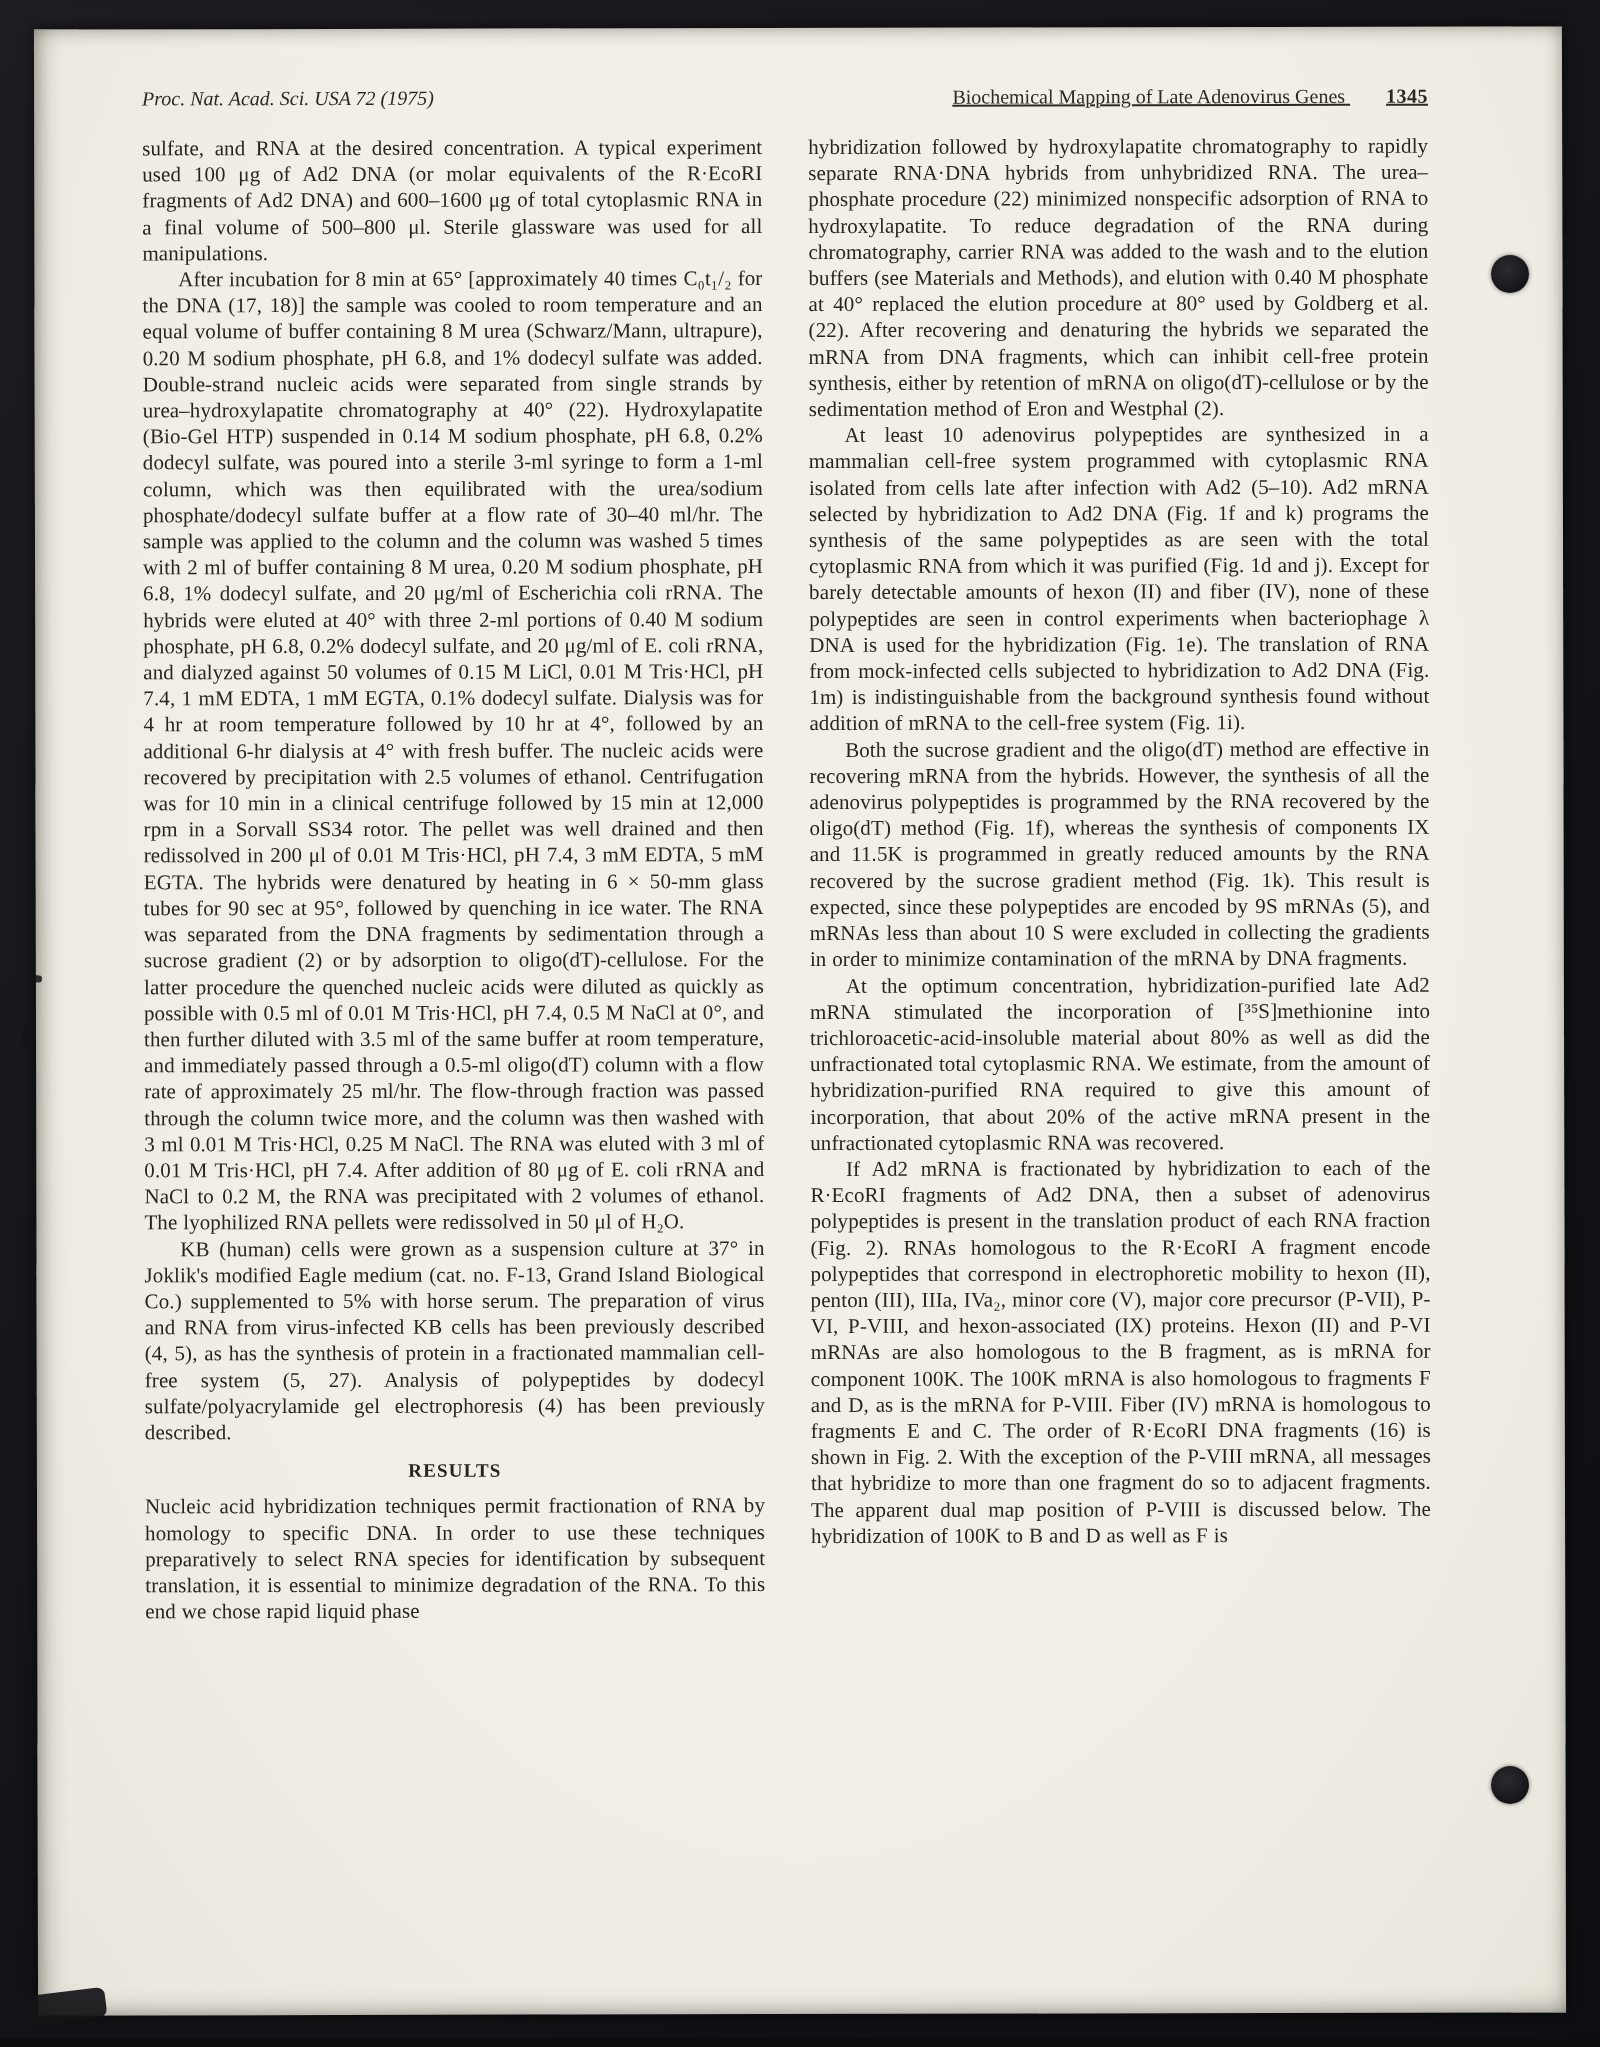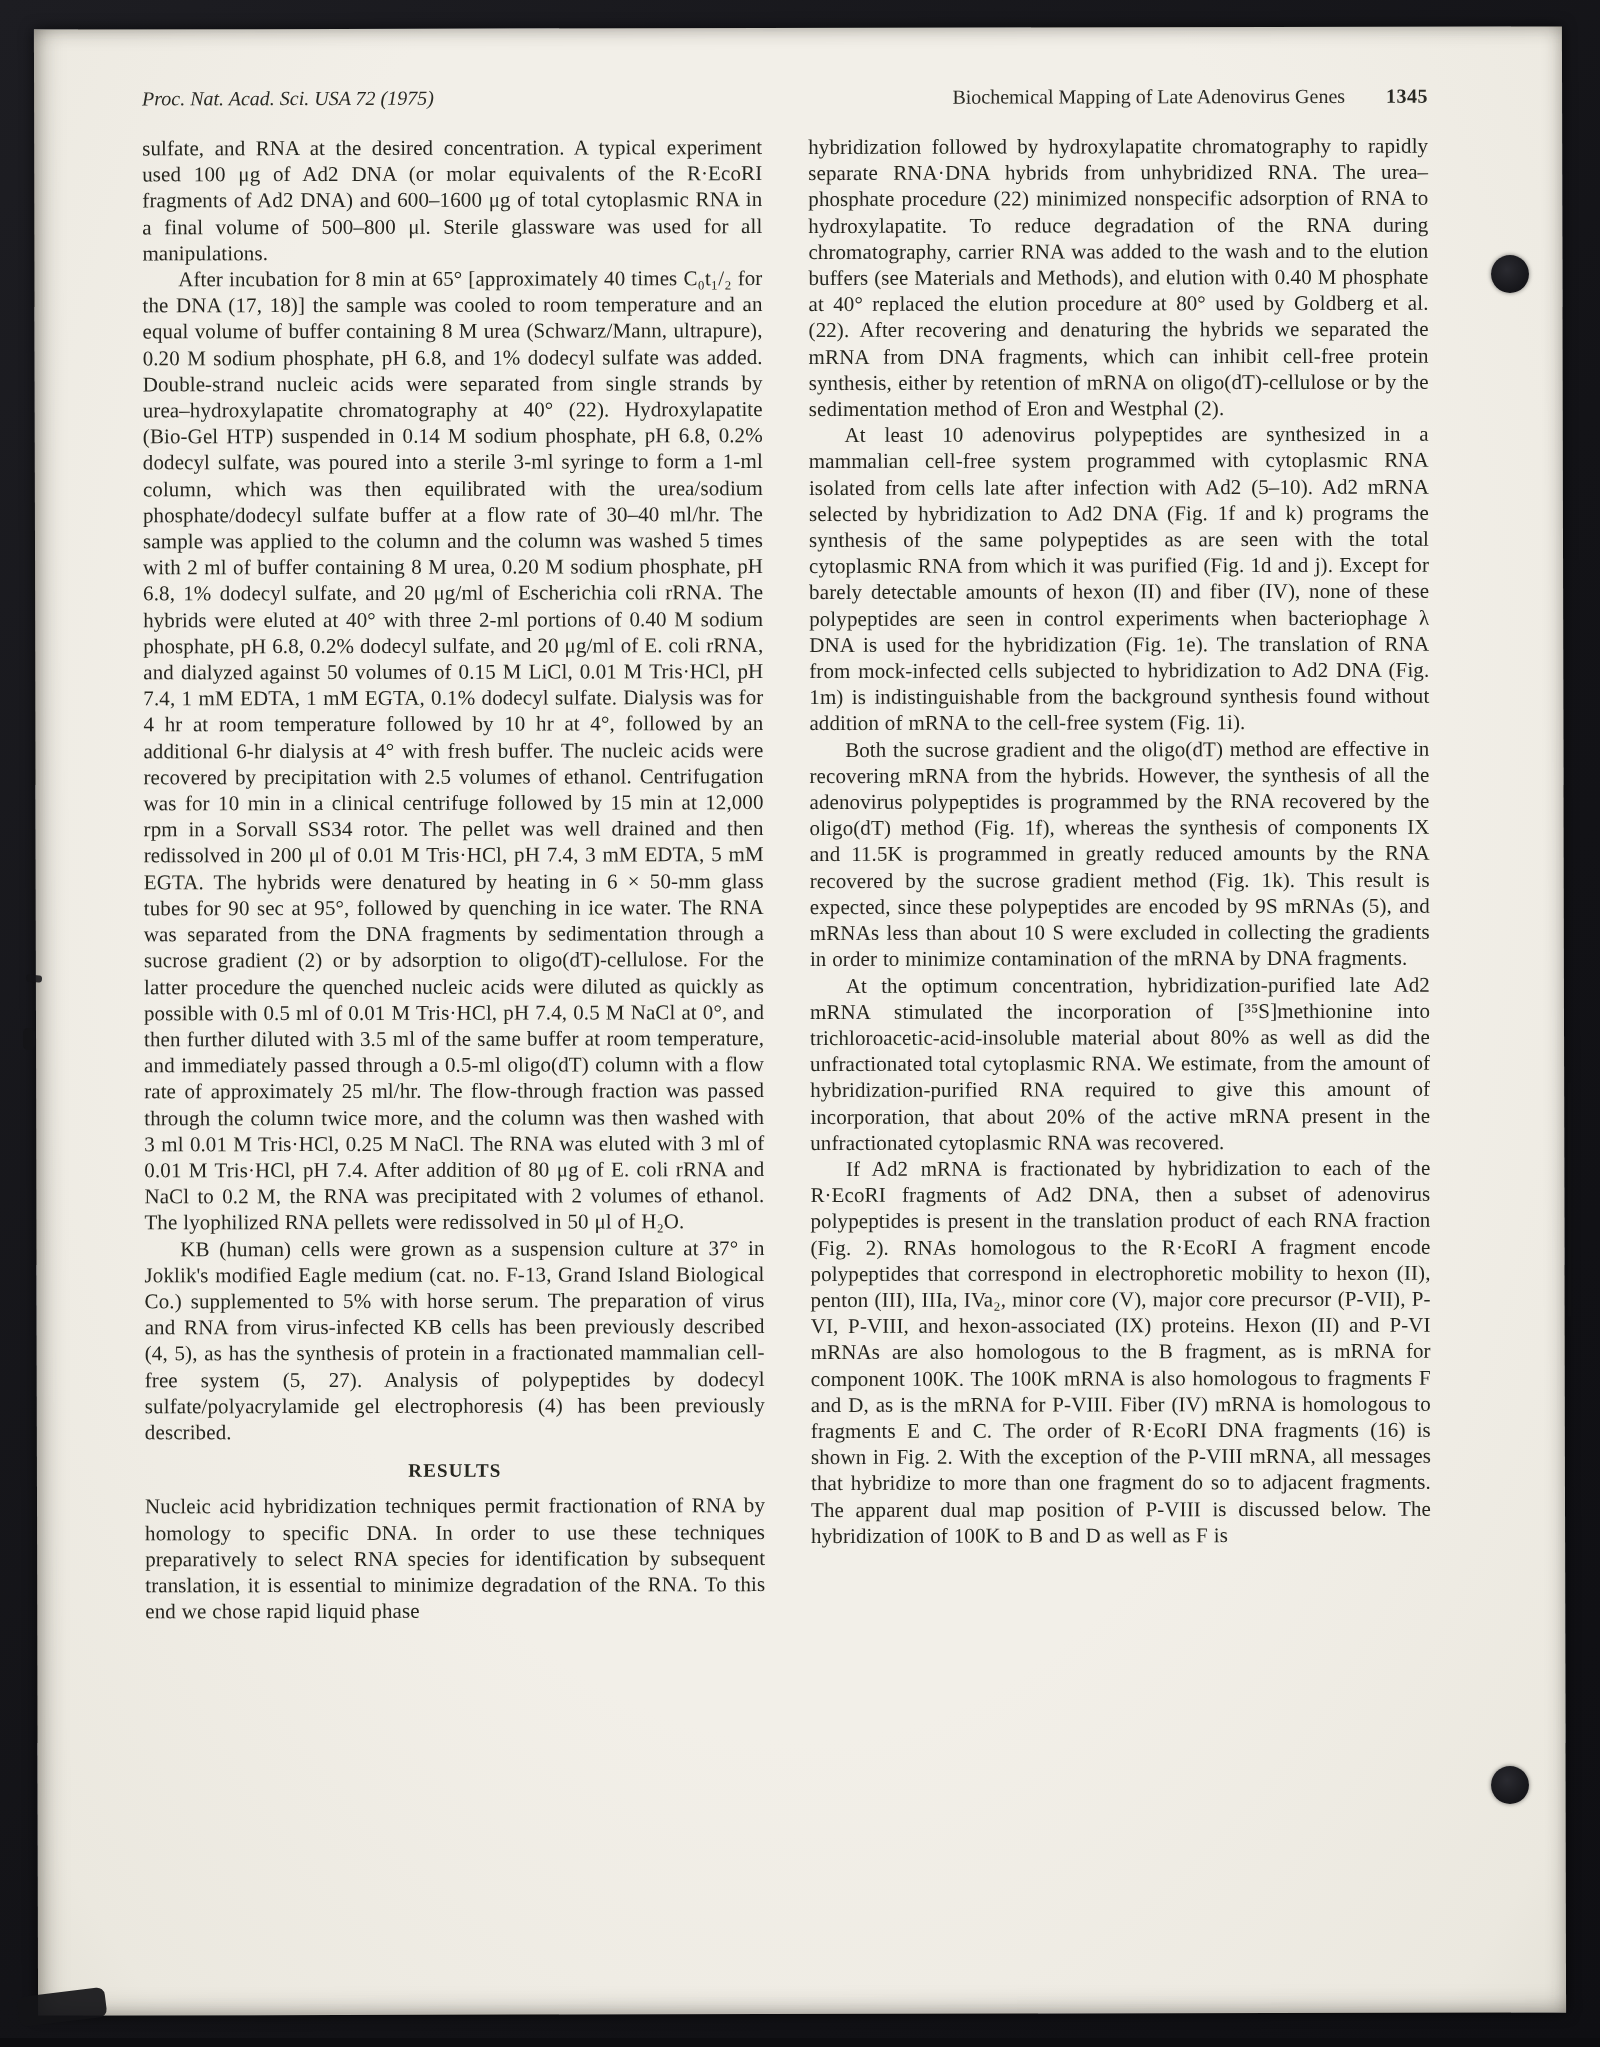--- a/index.html
+++ b/index.html
@@ -34,21 +34,21 @@
   .header {
     display: flex;
     justify-content: space-between;
     align-items: baseline;
     font-size: 20px;
     line-height: 26px;
     margin-bottom: 24px;
     color: #2a2a24;
   }
   .header-left { font-style: italic; }
-  .header-right { white-space: nowrap; }
+  .header-right { white-space: nowrap; text-decoration: underline; }
   .pagenum { font-weight: bold; margin-left: 36px; letter-spacing: 0.5px; }
   .columns { display: flex; gap: 46px; }
   .col {
     flex: 1 1 0;
     min-width: 0;
     text-align: justify;
     font-size: 21px;
     line-height: 26.2px;
     letter-spacing: 0.1px;
     word-spacing: 0.5px;

